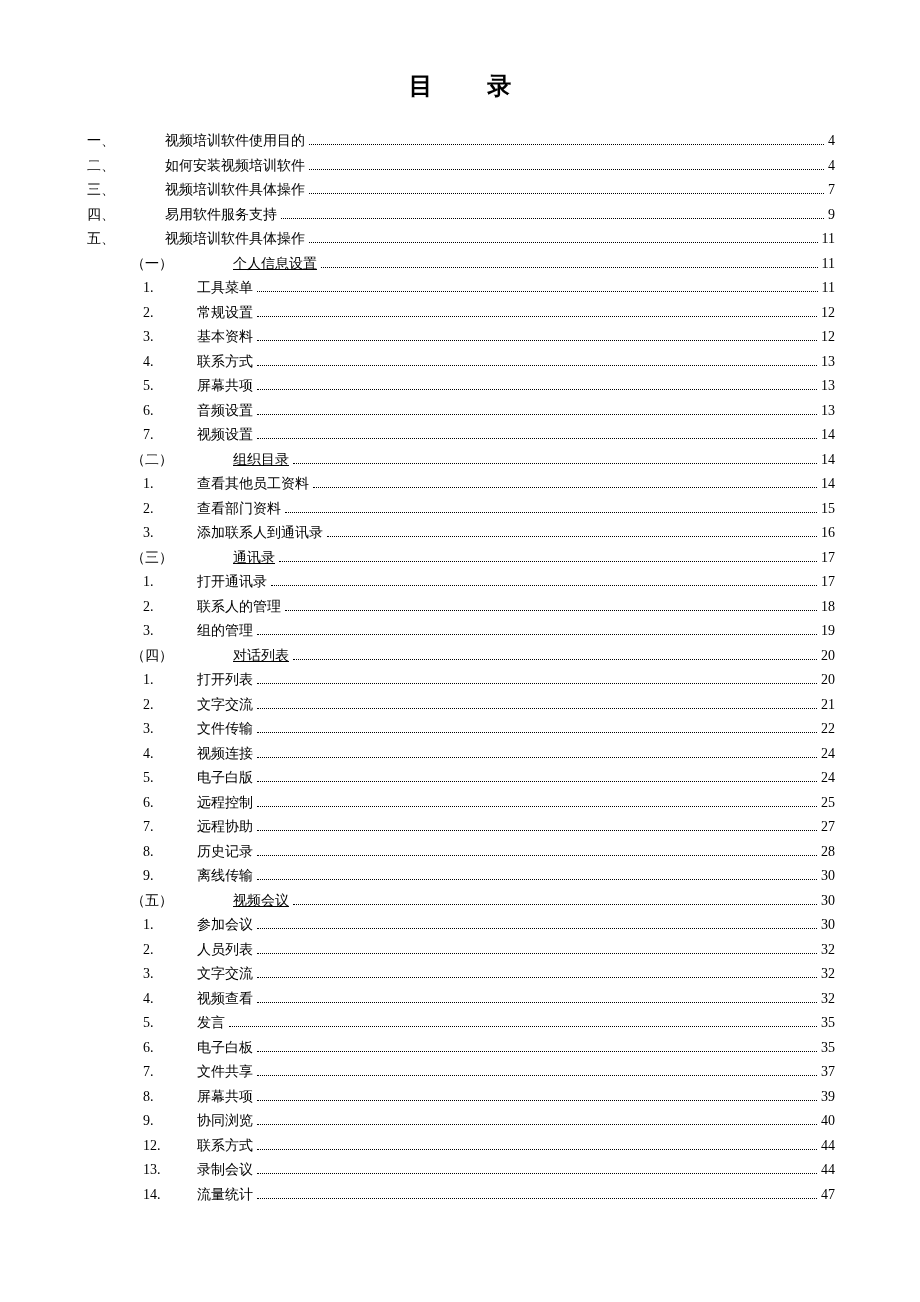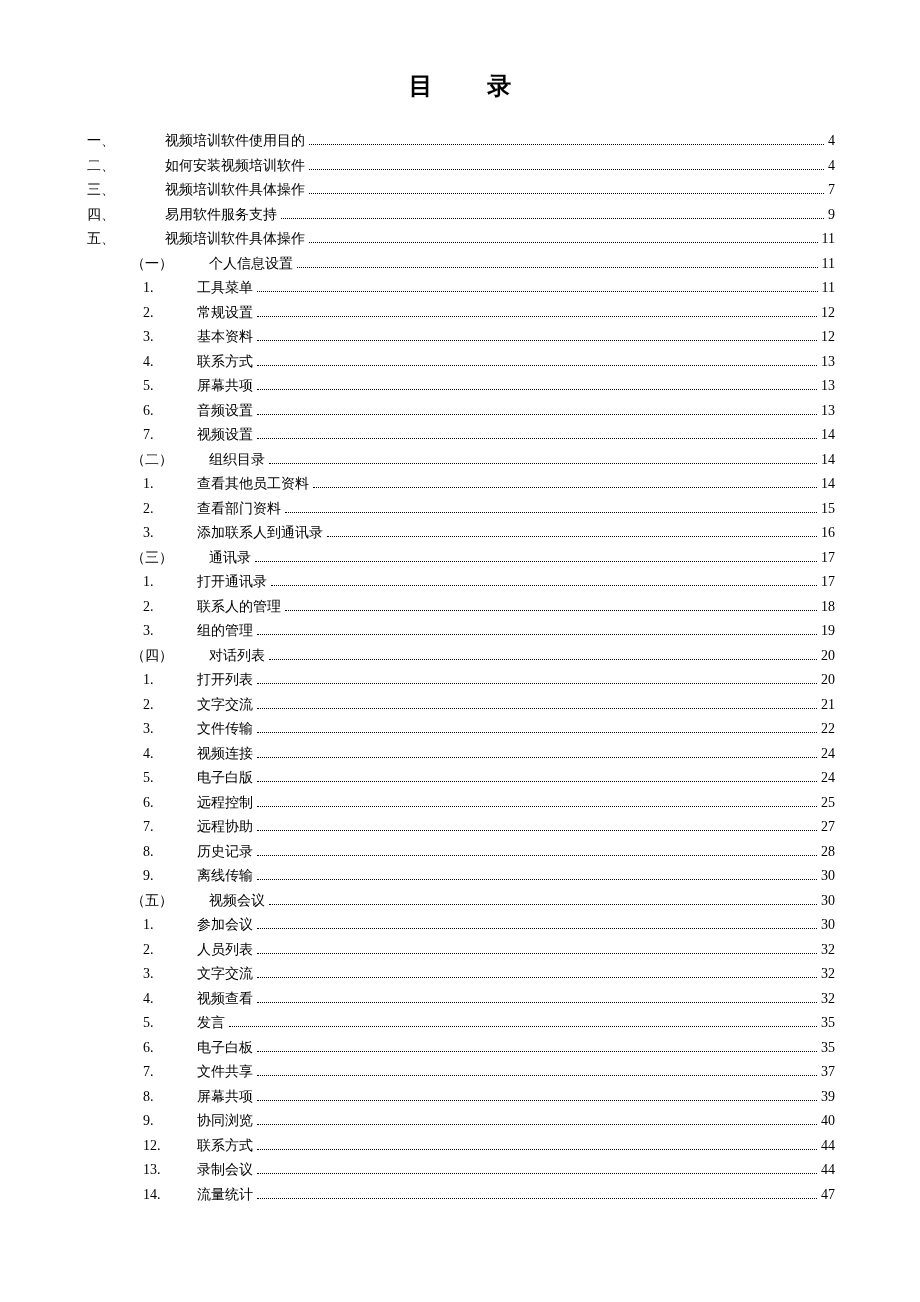--- a/index.html
+++ b/index.html
@@ -51,21 +51,22 @@
       width: 76px;
       padding-left: 58px;
     }
     .toc-label {
       flex-shrink: 0;
     }
     .label-l1 {
       margin-left: 16px;
     }
     .label-l2 {
-      margin-left: 32px;
+      margin-left: 56px;
+      text-decoration: underline;
     }
     .label-l3 {
       margin-left: 36px;
     }
     .dots {
       flex: 1;
       border-bottom: 1.5px dotted #000;
       margin: 0 4px 3px 4px;
       min-width: 10px;
     }

